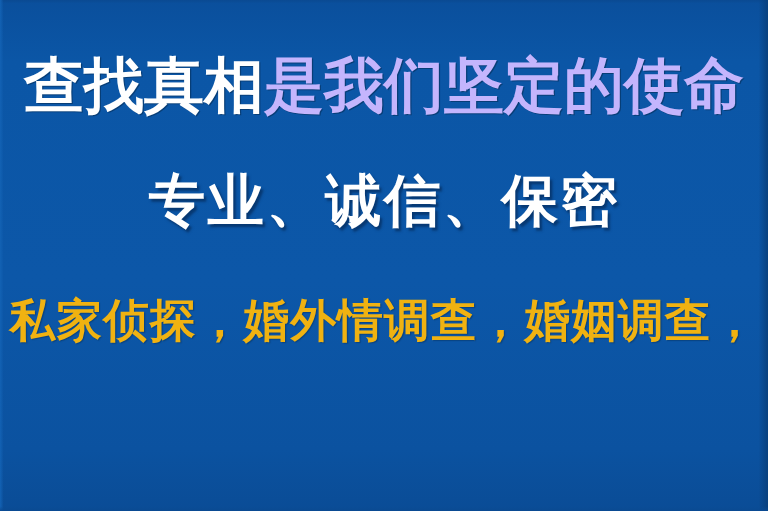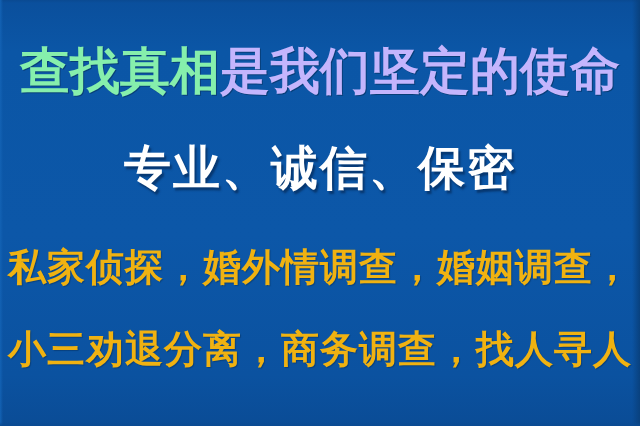--- a/index.html
+++ b/index.html
@@ -77,21 +77,21 @@
     line-height: 1;
   }
 
   
   .line-headline {
     top: 46px;
     font-size: 50px;
     letter-spacing: 0px;
   }
   .seg-red {
-    color: #86efac;
+    color: #ffffff;
     text-shadow: 1px 1px 0 rgba(0,0,0,0.28);
   }
   .seg-gold {
     color: #c4b5fd;
     text-shadow: 1px 1px 0 rgba(0,0,0,0.28);
   }
 
   
   .line-slogan {
     top: 144px;
@@ -130,16 +130,15 @@
   <div class="content">
 
     <div class="line line-headline">
       <span class="seg-red">查找真相</span><span class="seg-gold">是我们坚定的使命</span>
     </div>
 
     <div class="line line-services-1">私家侦探，婚外情调查，婚姻调查，</div>
 
     <div class="line line-slogan">专业、诚信、保密</div>
 
-    <div class="line line-services-2">小三劝退分离，商务调查，找人寻人</div>
 
   </div>
 </div>
 
 </body></html>

